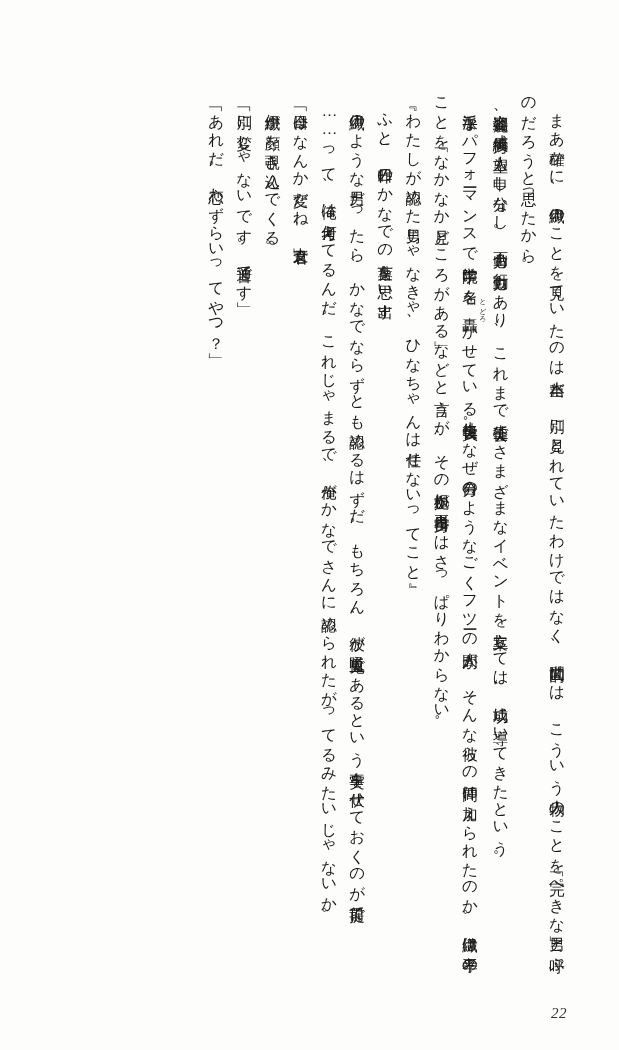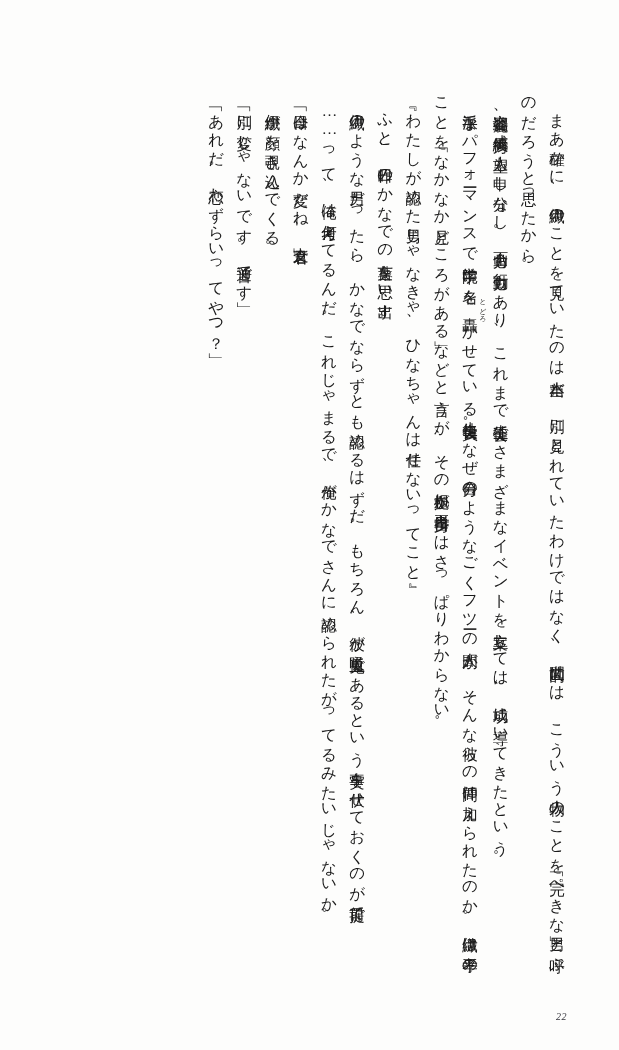--- a/index.html
+++ b/index.html
@@ -49,21 +49,21 @@
   rt {
     font-size: 7px;
     letter-spacing: 0;
     line-height: 1;
     color: #2a2a2a;
   }
   #page-number {
     position: absolute;
     bottom: 28px;
     right: 52px;
-    font-size: 10px;
+    font-size: 15px;
     color: #33333a;
     font-family: "Liberation Serif", "DejaVu Serif", serif;
     letter-spacing: 0.5px;
     font-style: italic;
   }
 </style>
 </head>
 <body>
 
 <div id="page">

